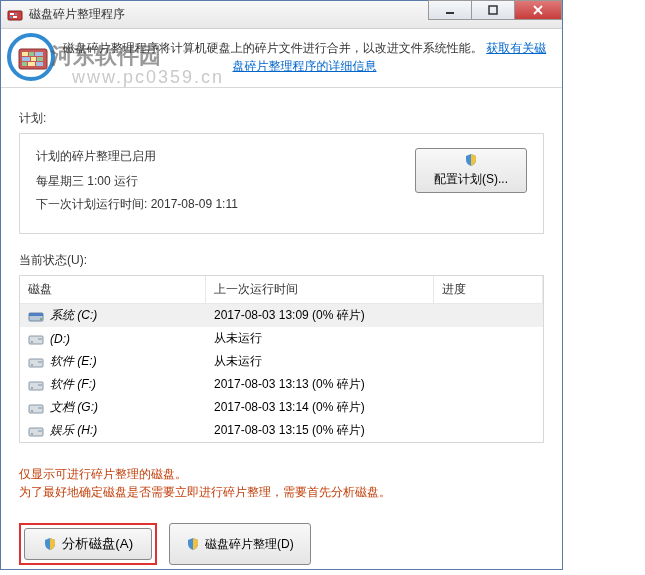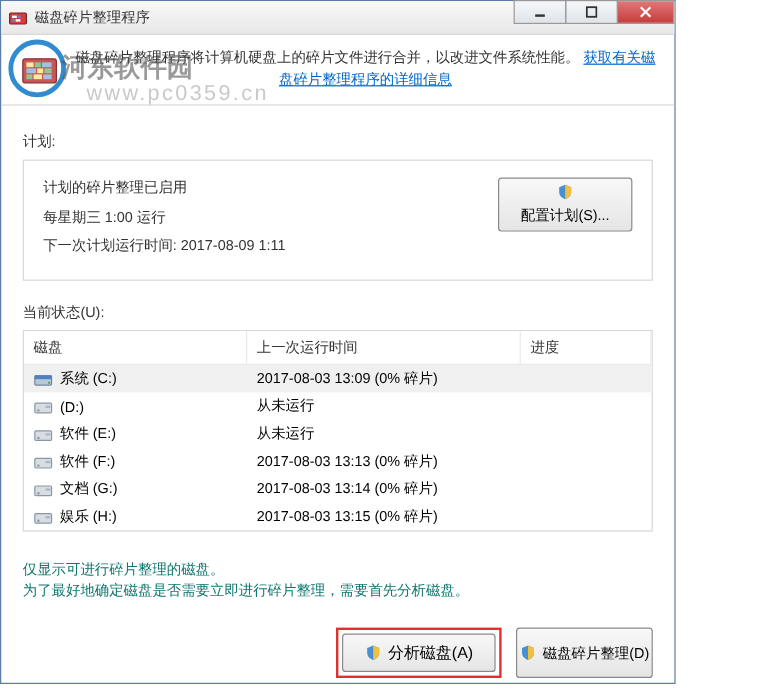--- a/index.html
+++ b/index.html
@@ -30,28 +30,28 @@
 .config-btn { padding: 4px 18px; border: 1px solid #888; border-radius: 3px; background: linear-gradient(to bottom, #f8f8f8, #e5e5e5); display: flex; align-items: center; gap: 4px; cursor: pointer; font-size: 12px; flex-direction: column; }
 
 .disk-list { border: 1px solid #d8d8d8; }
 .disk-header { display: flex; background: #fff; border-bottom: 1px solid #e8e8e8; }
 .disk-header > div { padding: 5px 8px; border-right: 1px solid #e8e8e8; color: #333; }
 .col-disk { width: 186px; }
 .col-lastrun { width: 228px; }
 .col-progress { flex: 1; }
 .disk-row { display: flex; padding: 3px 0; }
 .disk-row.selected { background: #f0f0f0; }
-.disk-row .col-disk { display: flex; align-items: center; padding-left: 8px; gap: 6px; }
+.disk-row .col-disk { display: flex; align-items: center; padding-left: 8px; gap: 6px; font-style: italic; }
 .disk-row .col-lastrun { padding-left: 8px; display: flex; align-items: center; }
 .drive-icon { width: 16px; height: 14px; display: inline-block; }
 
-.hint-text { color: #0f766e; margin-top: 22px; line-height: 1.5; }
-
-.bottom-buttons { display: flex; gap: 12px; justify-content: flex-end; margin-top: 22px; }
-.action-btn { padding: 6px 2px; border: 1px solid #888; border-radius: 3px; background: linear-gradient(to bottom, #f8f8f8, #e5e5e5); display: flex; align-items: center; gap: 5px; cursor: pointer; font-size: 12px; }
+.hint-text { color: #c2410c; margin-top: 22px; line-height: 1.5; }
+
+.bottom-buttons { display: flex; gap: 12px; margin-top: 22px; }
+.action-btn { padding: 6px 16px; border: 1px solid #888; border-radius: 3px; background: linear-gradient(to bottom, #f8f8f8, #e5e5e5); display: flex; align-items: center; gap: 5px; cursor: pointer; font-size: 12px; }
 .action-btn.highlight-wrap { border: 2px solid #e03030; padding: 3px; border-radius: 0; background: none; }
 .action-btn.highlight-wrap .inner { padding: 6px 18px; border: 1px solid #888; border-radius: 3px; background: linear-gradient(to bottom, #f8f8f8, #e5e5e5); display: flex; align-items: center; gap: 5px; }
 
 .shield { width: 14px; height: 14px; }
 
 .watermark { position: absolute; top: 28px; left: 0; pointer-events: none; opacity: 0.9; }
 .watermark .logo-circle { width: 48px; height: 48px; border: 4px solid #1b7fcc; border-radius: 50%; position: absolute; top: 4px; left: 6px; }
 .watermark .logo-text { position: absolute; top: 12px; left: 50px; font-size: 22px; font-weight: bold; color: #444; white-space: nowrap; opacity: 0.6; }
 .watermark .logo-url { position: absolute; top: 38px; left: 71px; font-size: 18px; color: #888; letter-spacing: 2px; opacity: 0.5; }
 </style>

